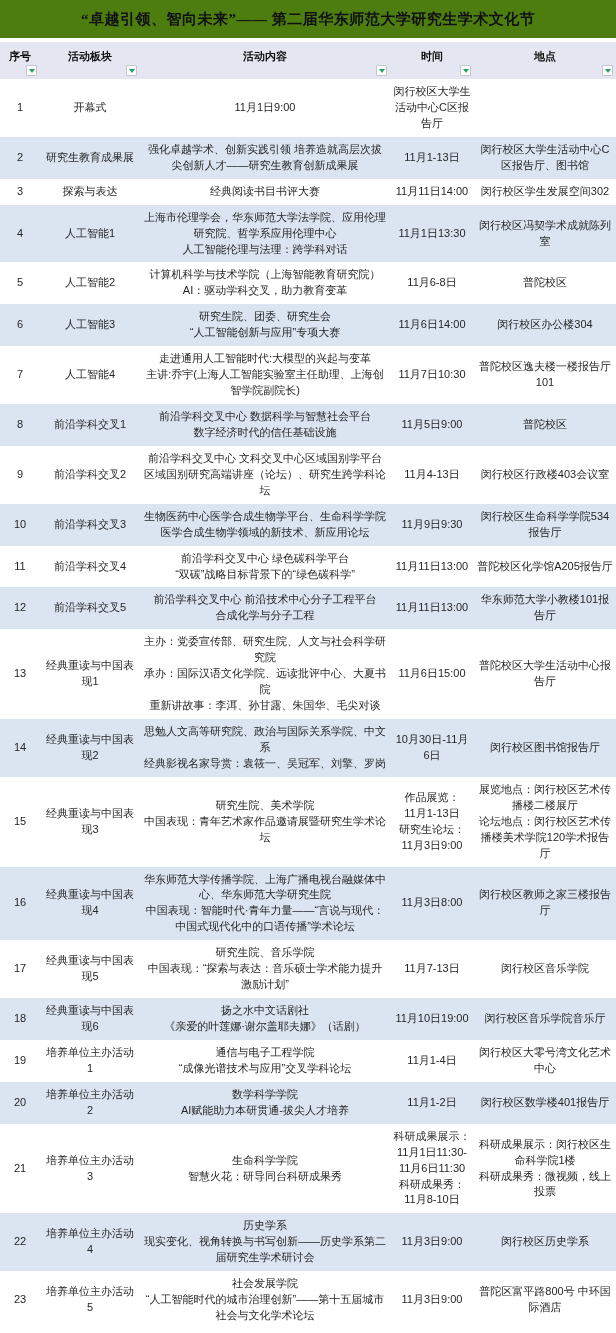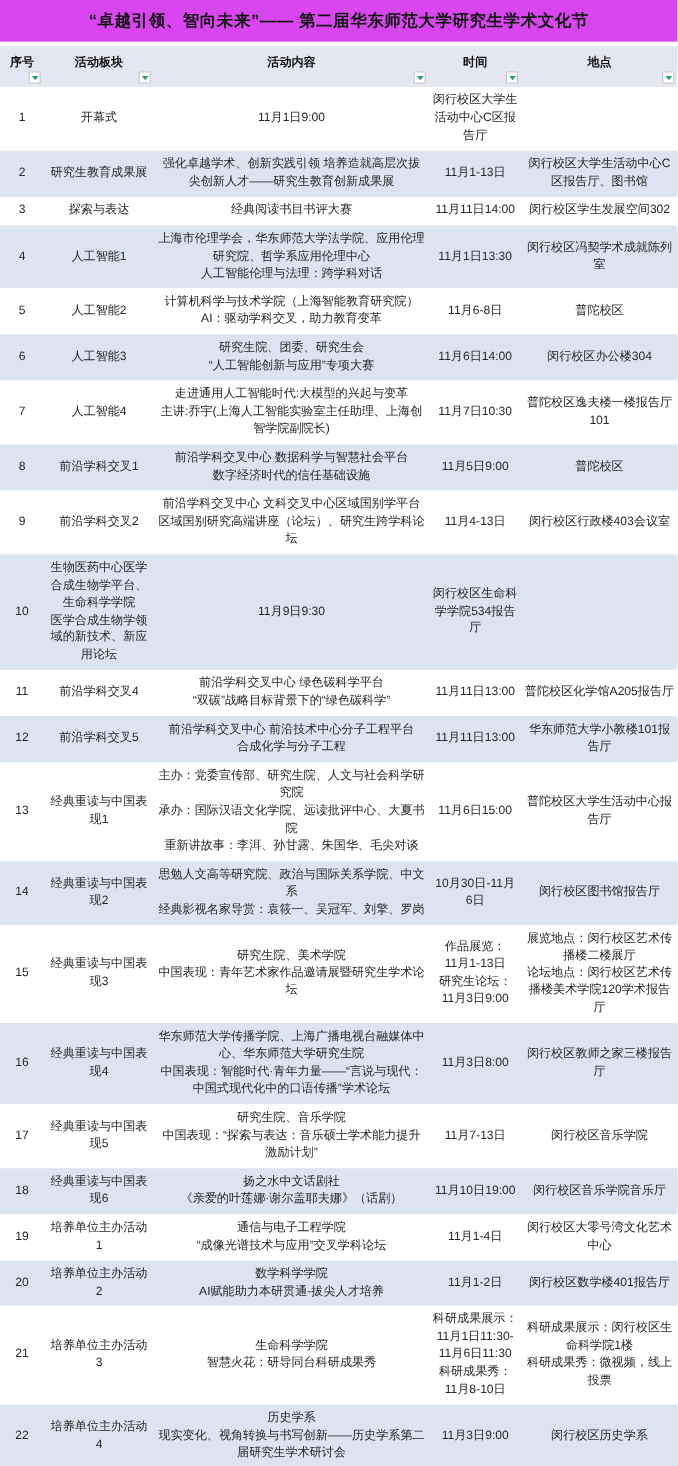--- a/index.html
+++ b/index.html
@@ -4,28 +4,29 @@
 <style>
   html, body { margin: 0; padding: 0; background: #ffffff; }
   body {
     width: 616px;
     font-family: "Liberation Sans", "DejaVu Sans", sans-serif;
     color: #262626;
   }
   .sheet { width: 616px; }
 
   .title-bar {
-    background: #d946ef;
+    background: #4d7c0f;
     color: #111111;
     font-weight: bold;
     font-size: 15px;
     text-align: center;
     padding: 10px 4px 9px 4px;
     box-sizing: border-box;
     letter-spacing: 0.5px;
+    font-family: Liberation Serif, serif;
   }
   .title-gap { height: 4px; background: #ffffff; }
 
   .grid-row {
     display: grid;
     grid-template-columns: 40px 100px 250px 84px 142px;
     width: 616px;
   }
 
   .header-row { background: #e4e7f2; }
@@ -161,20 +162,21 @@
       <div class="grid-row body-row">
         <div class="cell">9</div>
         <div class="cell">前沿学科交叉2</div>
         <div class="cell">前沿学科交叉中心 文科交叉中心区域国别学平台
 区域国别研究高端讲座（论坛）、研究生跨学科论坛</div>
         <div class="cell">11月4-13日</div>
         <div class="cell">闵行校区行政楼403会议室</div>
       </div>
       <div class="grid-row body-row banded">
         <div class="cell">10</div>
+        <div class="cell">前沿学科交叉3</div>
         <div class="cell">生物医药中心医学合成生物学平台、生命科学学院
 医学合成生物学领域的新技术、新应用论坛</div>
         <div class="cell">11月9日9:30</div>
         <div class="cell">闵行校区生命科学学院534报告厅</div>
       </div>
       <div class="grid-row body-row">
         <div class="cell">11</div>
         <div class="cell">前沿学科交叉4</div>
         <div class="cell">前沿学科交叉中心 绿色碳科学平台
 “双碳”战略目标背景下的“绿色碳科学”</div>

